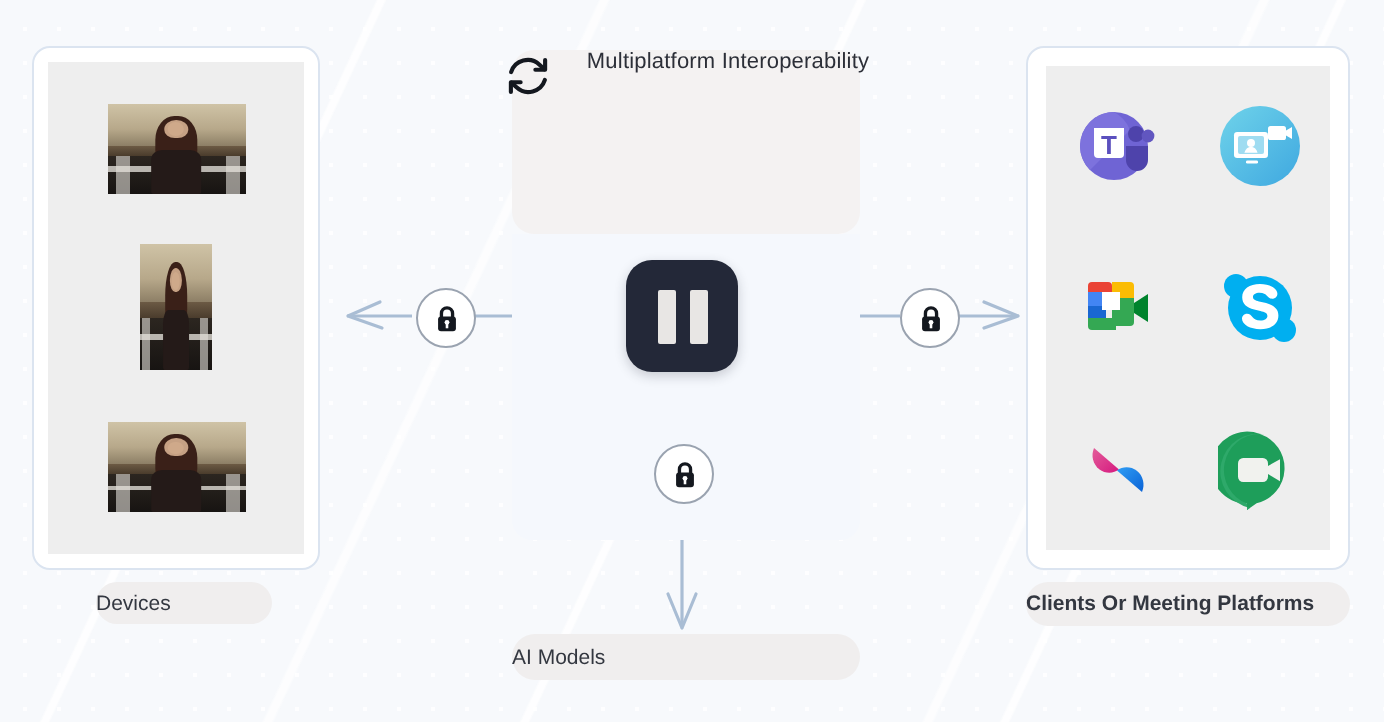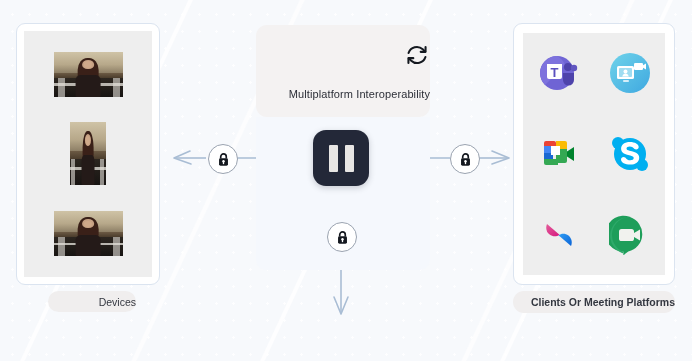--- a/index.html
+++ b/index.html
@@ -83,22 +83,21 @@
   
   #interop-card {
     position: absolute;
     left: 256px;
     top: 25px;
     width: 174px;
     height: 92px;
     background: #f4f2f2;
     border-radius: 11px;
     display: flex;
-    flex-direction: column;
-    align-items: flex-end;
+    align-items: flex-start;
     justify-content: center;
     gap: 16px;
   }
   #interop-label {
     font-size: 11px;
     color: #2c2f38;
     letter-spacing: .1px;
     white-space: nowrap;
   }
   #center-stage {
@@ -161,21 +160,21 @@
 
   
   .pill {
     position: absolute;
     background: #f0eeee;
     border-radius: 14px;
     font-size: 10.5px;
     color: #333740;
     display: flex;
     align-items: center;
-    justify-content: flex-end;
+    justify-content: flex-start;
     white-space: nowrap;
   }
   #devices-label       { left: 48px;  top: 291px; width: 88px;  height: 21px; }
   #ai-models-label     { left: 256px; top: 317px; width: 174px; height: 23px; }
   #clients-label       { left: 513px; top: 291px; width: 162px; height: 22px; font-weight: bold; }
 
   
   .lock-badge {
     position: absolute;
     width: 28px;
@@ -276,20 +275,23 @@
     <div id="interop-label">Multiplatform Interoperability</div>
   </div>
 
   <div id="center-stage"></div>
 
   <div id="core-logo">
     <div class="core-bar"></div>
     <div class="core-bar"></div>
   </div>
 
+  <div class="pill" id="ai-models-label">
+    <span>AI Models</span>
+  </div>
 
   <div id="clients-panel">
     <div id="clients-inner">
 
       <div class="app-icon">
         <svg width="42" height="42" viewBox="0 0 42 42">
           <circle cx="19" cy="21" r="17" fill="#6f64d4"></circle>
           <path d="M19 4a17 17 0 0 0-12 29l20-20A16.9 16.9 0 0 0 19 4z" fill="#7d72dd"></path>
           <rect x="9" y="12" width="15" height="15" rx="2" fill="#fff"></rect>
           <rect x="9" y="12" width="15" height="3" fill="#fff"></rect>

